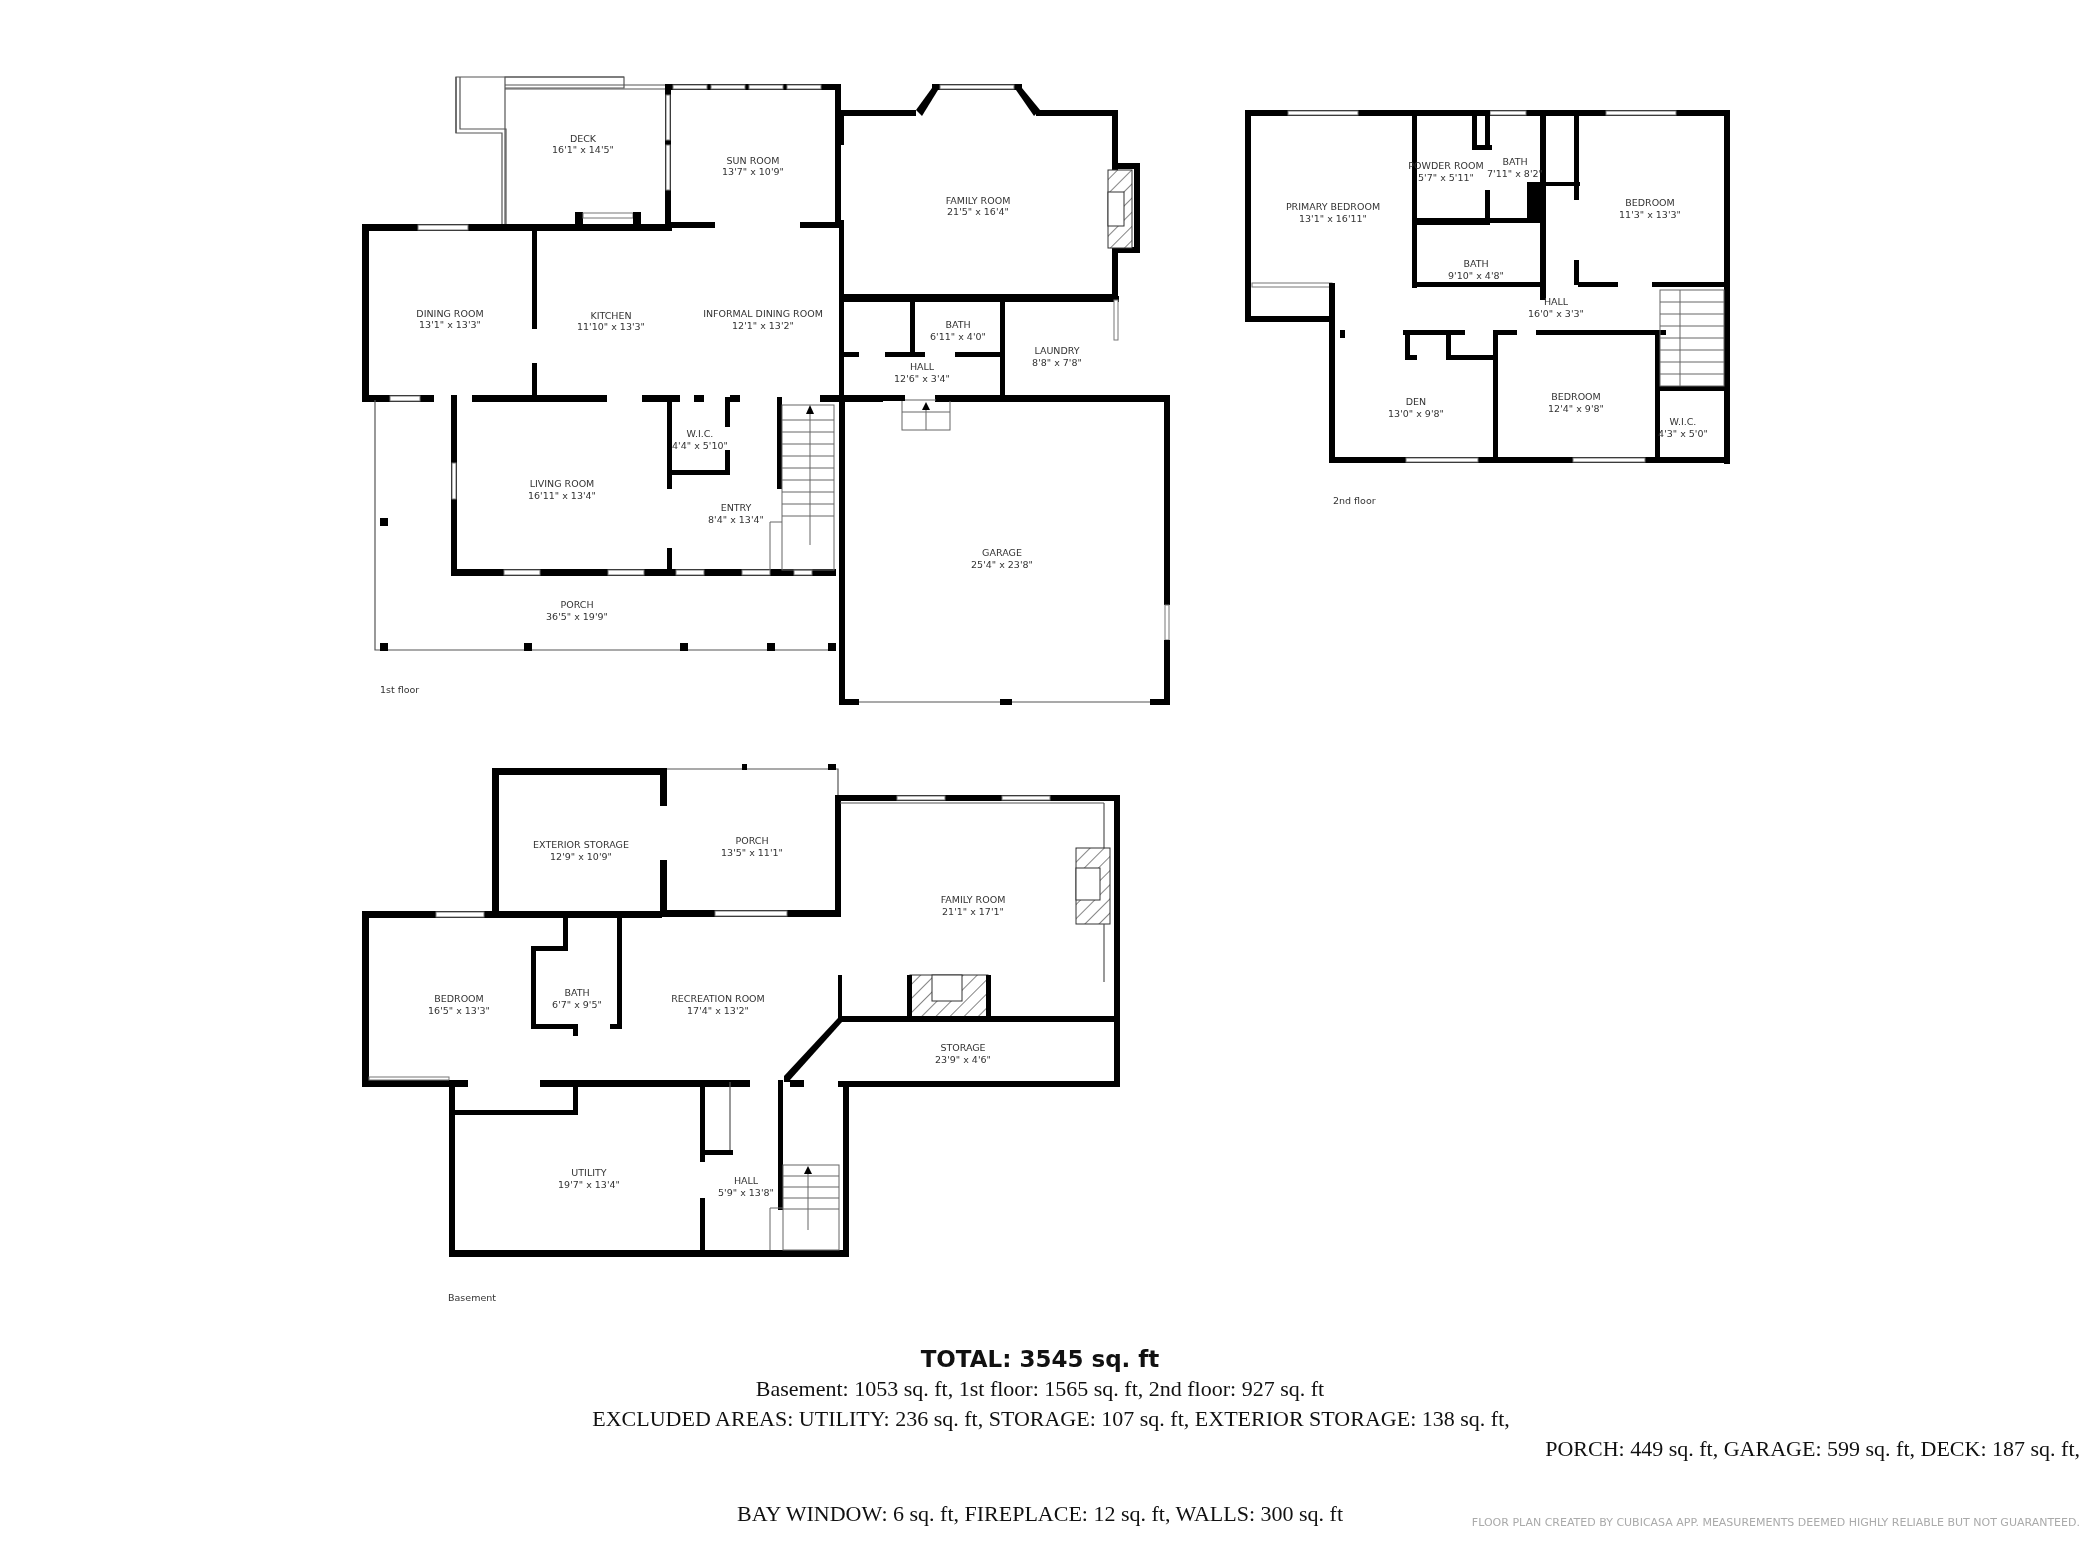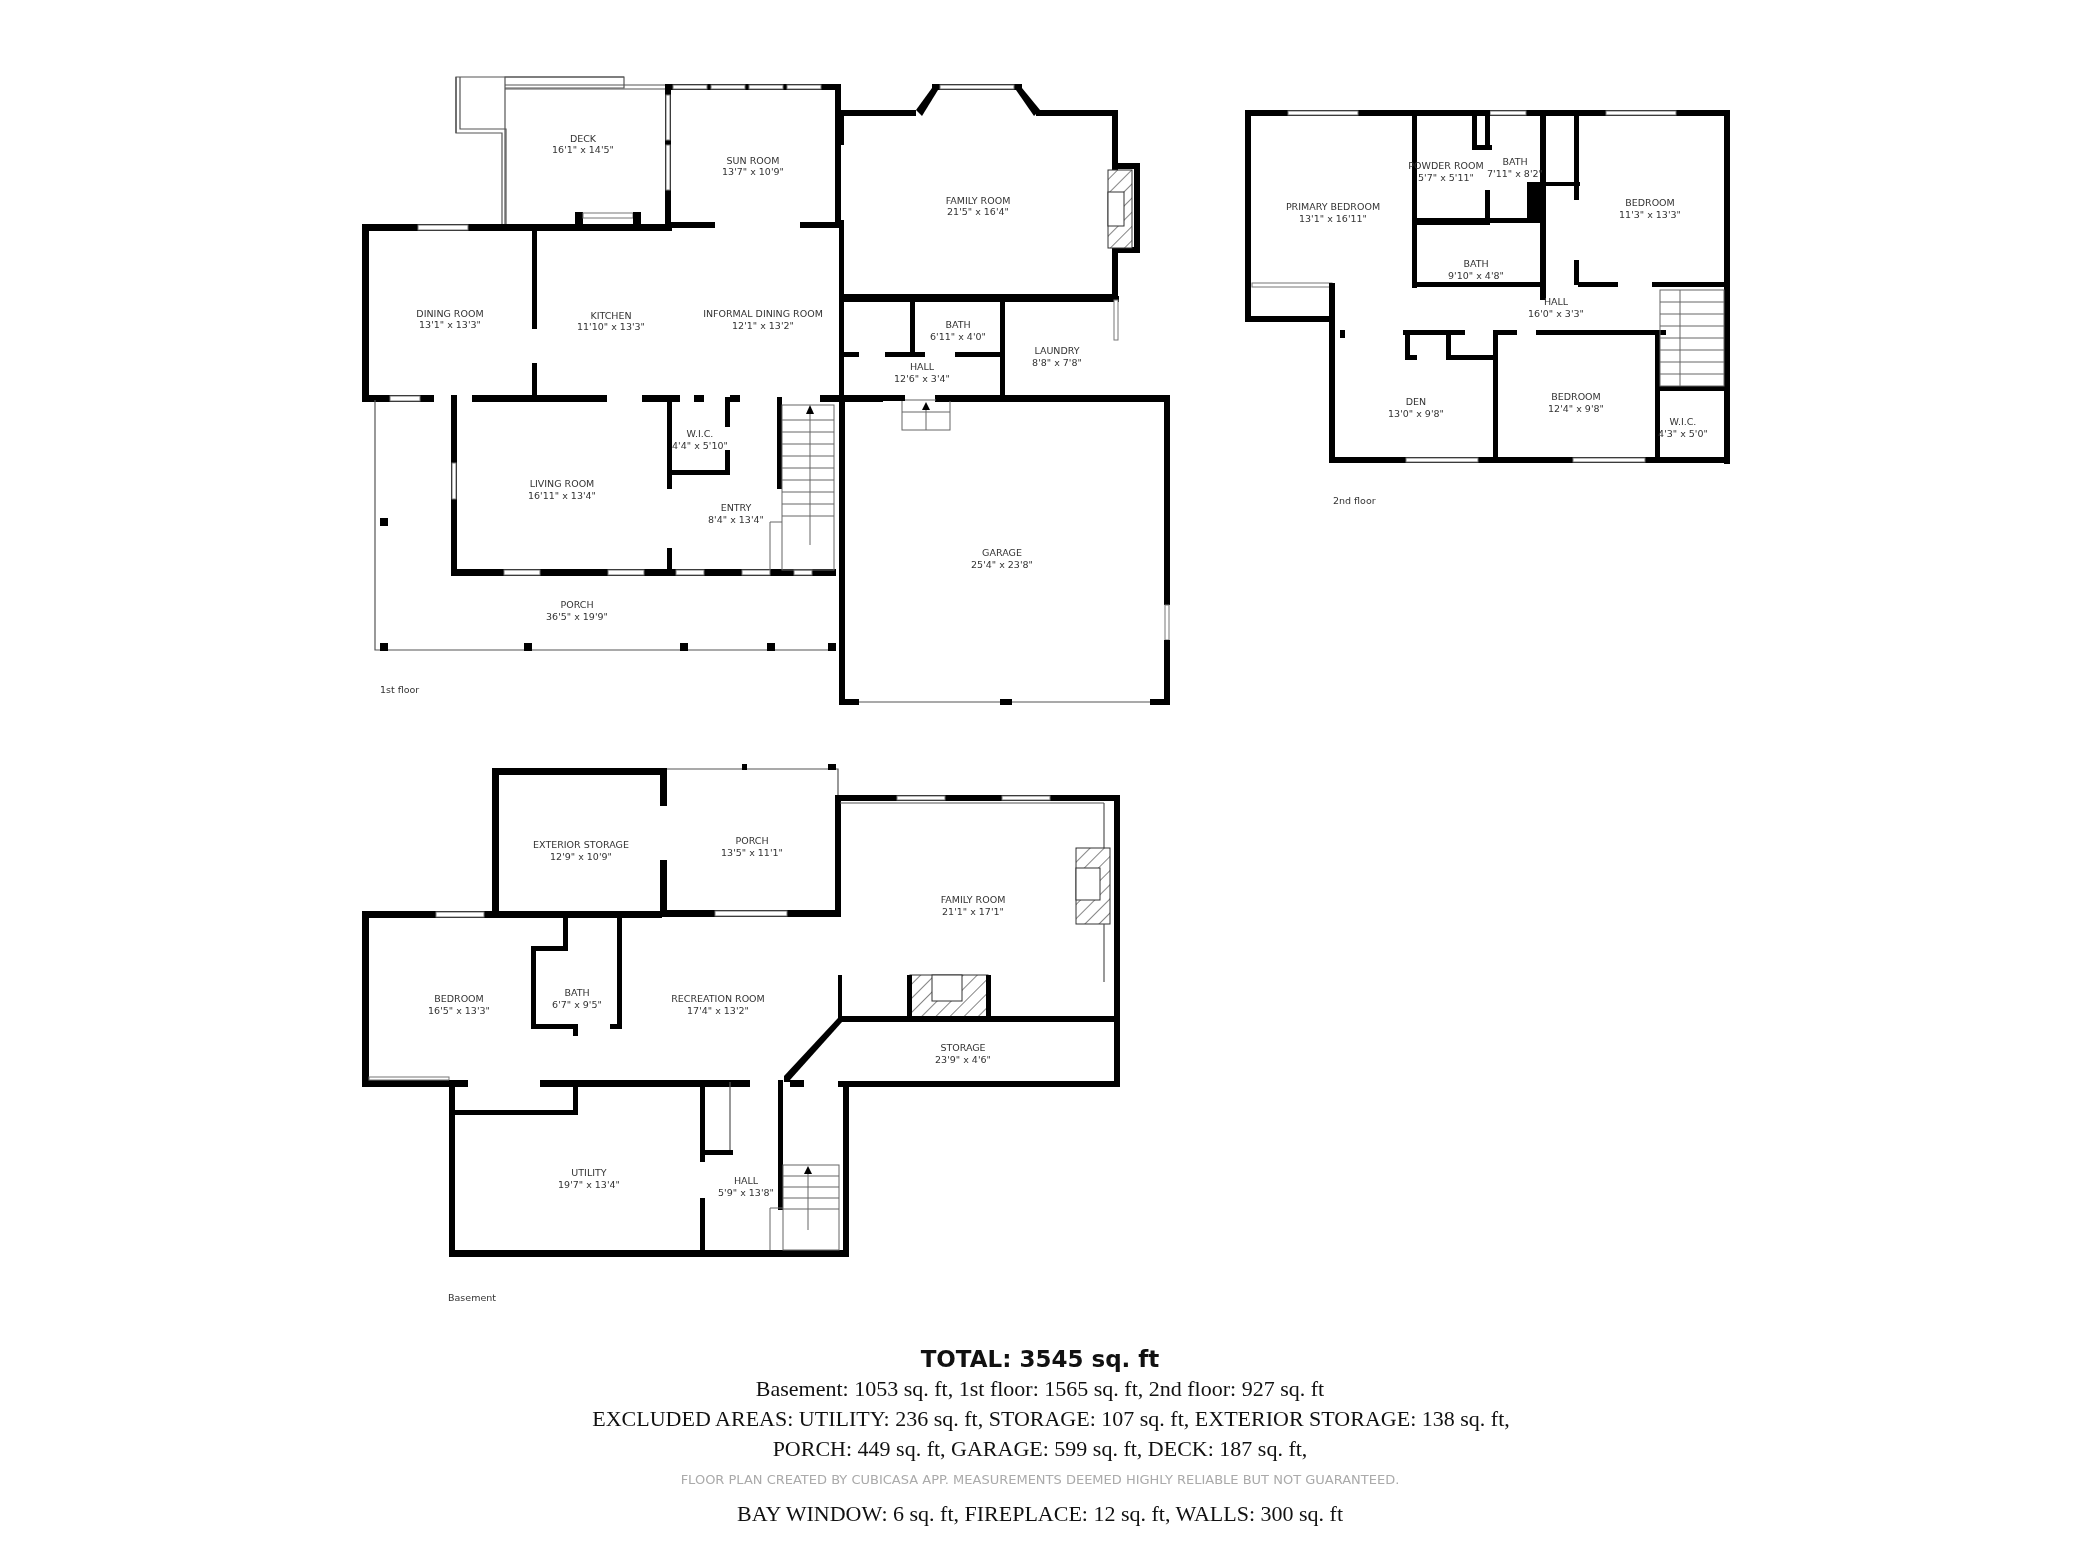--- a/index.html
+++ b/index.html
@@ -10,23 +10,23 @@
   .win{fill:#fff;stroke:#777;stroke-width:1;}
   .lbl{font-family:"DejaVu Sans",sans-serif;font-size:9.5px;fill:#333;text-anchor:middle;}
   .flr{font-family:"DejaVu Sans",sans-serif;font-size:9.5px;fill:#333;}
   .stair{fill:none;stroke:#666;stroke-width:1;}
   .hatch{fill:url(#hatch);stroke:#333;stroke-width:1;}
   .summary{position:absolute;left:0;width:2080px;text-align:center;font-family:"DejaVu Sans",sans-serif;}
   .s-total{top:1346px;font-size:23px;font-weight:bold;color:#111;}
   .s-line{font-size:22px;color:#111;font-family:Liberation Serif, serif;}
   .s-l1{top:1376px;}
   .s-l2{top:1406px;padding-left:11px;}
-  .s-l3{top:1436px;}
+  .s-l3{top:1436px;text-align:right;}
   .s-l4{top:1466px;margin-top:35px;}
-  .s-foot{top:1472px;font-size:13px;color:#aaa;}
+  .s-foot{top:1516px;font-size:11px;color:#aaa;text-align:right;}
 </style>
 </head>
 <body>
 
 <svg id="plan" width="2080" height="1560" viewBox="0 0 2080 1560" xmlns="http://www.w3.org/2000/svg">
   <defs>
     <pattern id="hatch" width="10" height="10" patternUnits="userSpaceOnUse" patternTransform="rotate(45)">
       <rect width="10" height="10" fill="#fff"></rect>
       <line x1="0" y1="0" x2="0" y2="10" stroke="#333" stroke-width="1.2"></line>
     </pattern>

